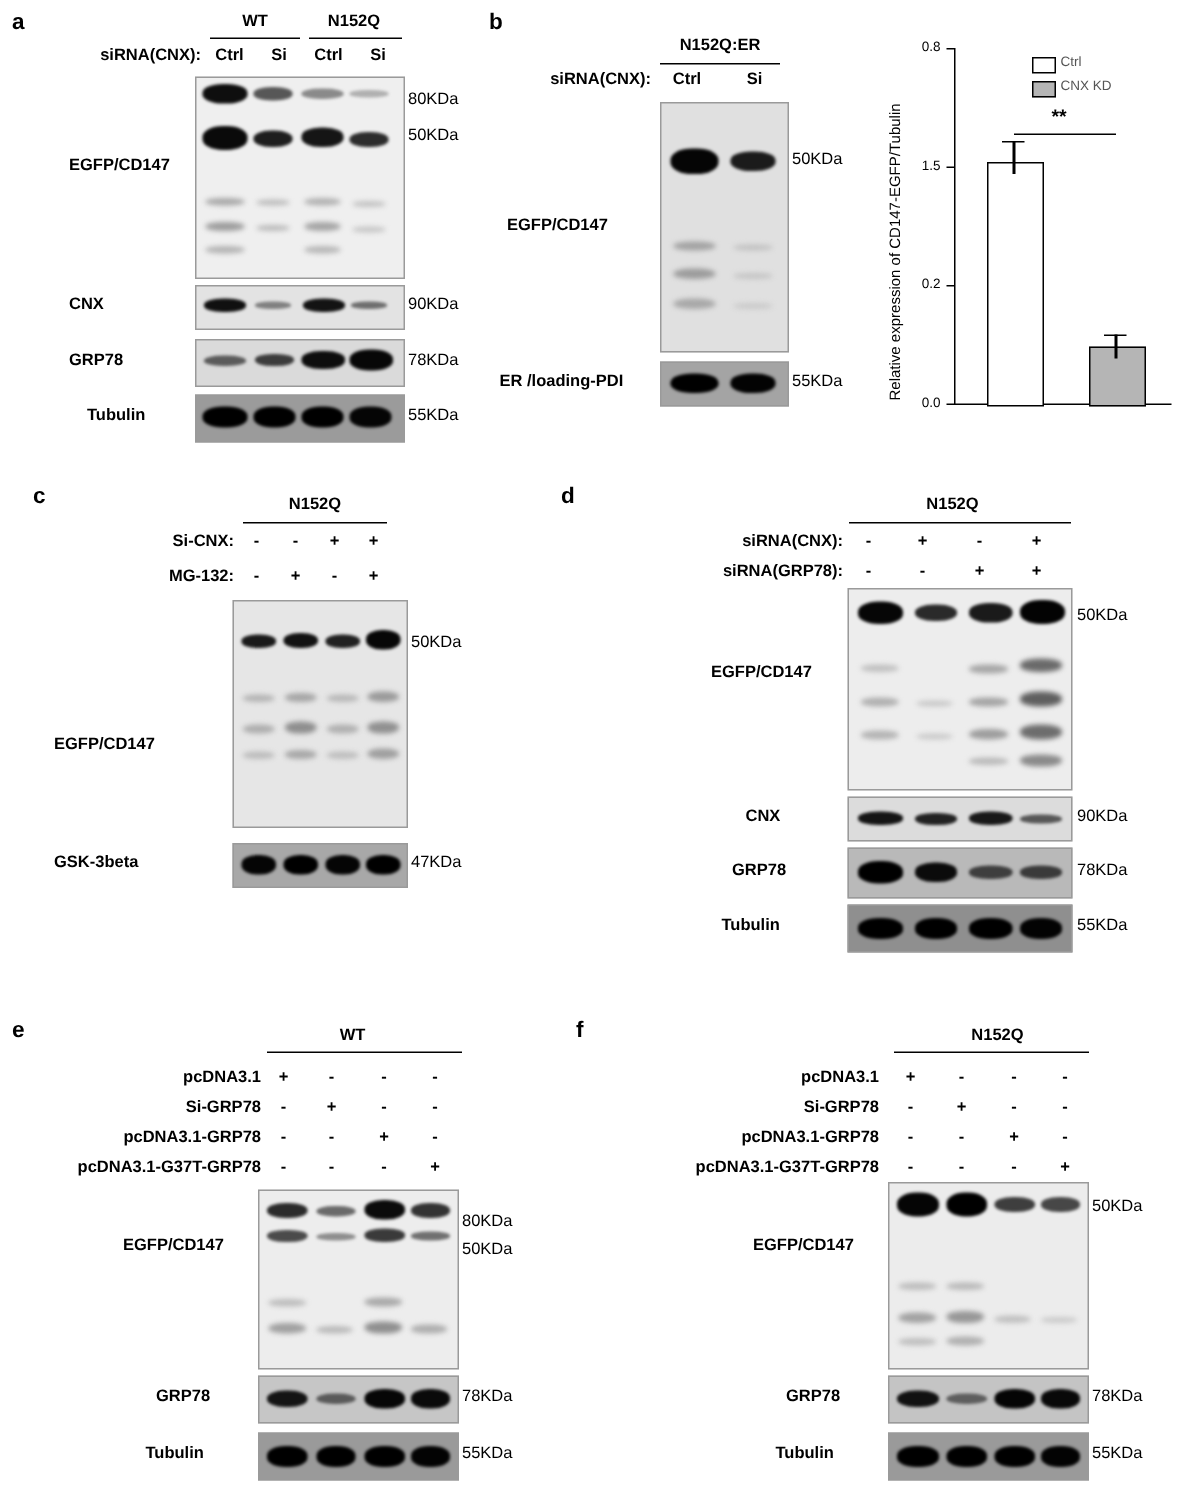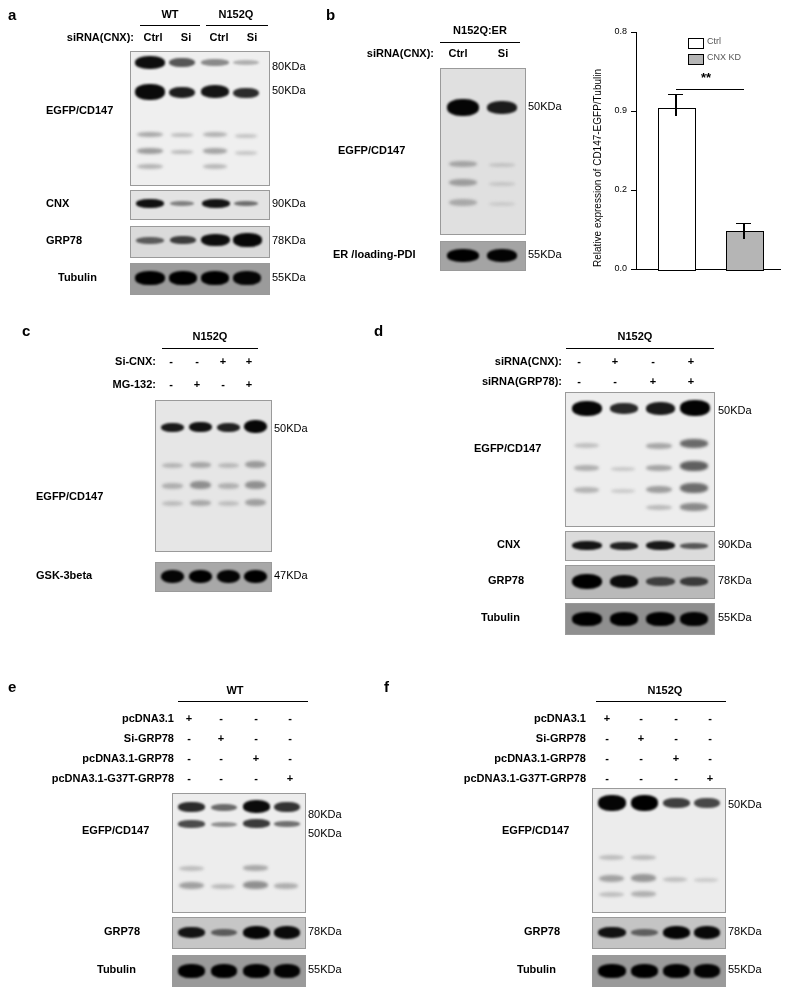--- a/index.html
+++ b/index.html
@@ -146,21 +146,21 @@
 <div class="chart" style="left:566px;top:12px;width:215px;height:262px;">
 
   <div class="axis" style="left:70px;top:20px;width:1.4px;height:238px;"></div>
   <div class="axis" style="left:70px;top:257px;width:145px;height:1.4px;"></div>
 
   <div class="tick" style="left:65px;top:20px;"></div>
   <div class="tick" style="left:65px;top:99px;"></div>
   <div class="tick" style="left:65px;top:178px;"></div>
   <div class="tick" style="left:65px;top:257px;"></div>
   <div class="ticklab" style="left:35px;top:14px;width:26px;">0.8</div>
-  <div class="ticklab" style="left:35px;top:93px;width:26px;">0.9</div>
+  <div class="ticklab" style="left:35px;top:93px;width:26px;">1.5</div>
   <div class="ticklab" style="left:35px;top:172px;width:26px;">0.2</div>
   <div class="ticklab" style="left:35px;top:251px;width:26px;">0.0</div>
 
   <div class="ylabel" style="left:26px;top:255px;">Relative expression of CD147-EGFP/Tubulin</div>
 
   <div class="bar" style="left:92px;top:96px;width:36px;height:161px;"></div>
   <div class="err" style="left:109.3px;top:82px;height:22px;"></div>
   <div class="errcap" style="left:102px;top:82px;width:15px;"></div>
 
   <div class="bar grey" style="left:160px;top:219px;width:36px;height:38px;"></div>

